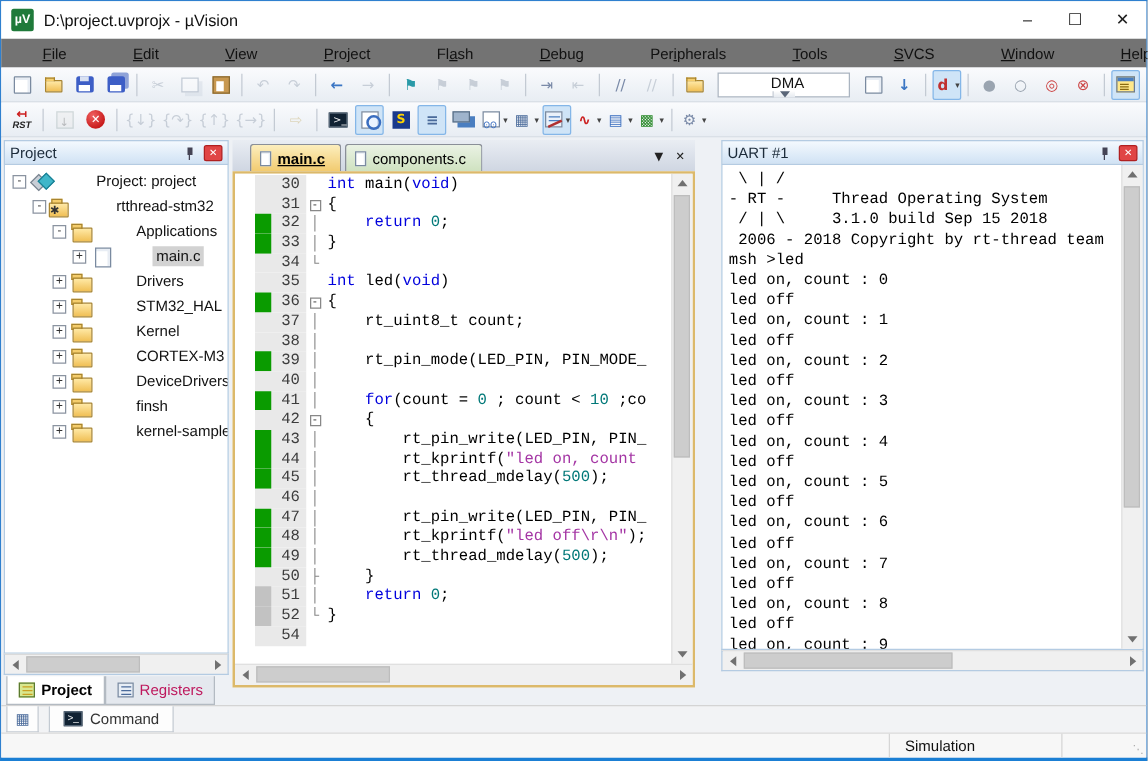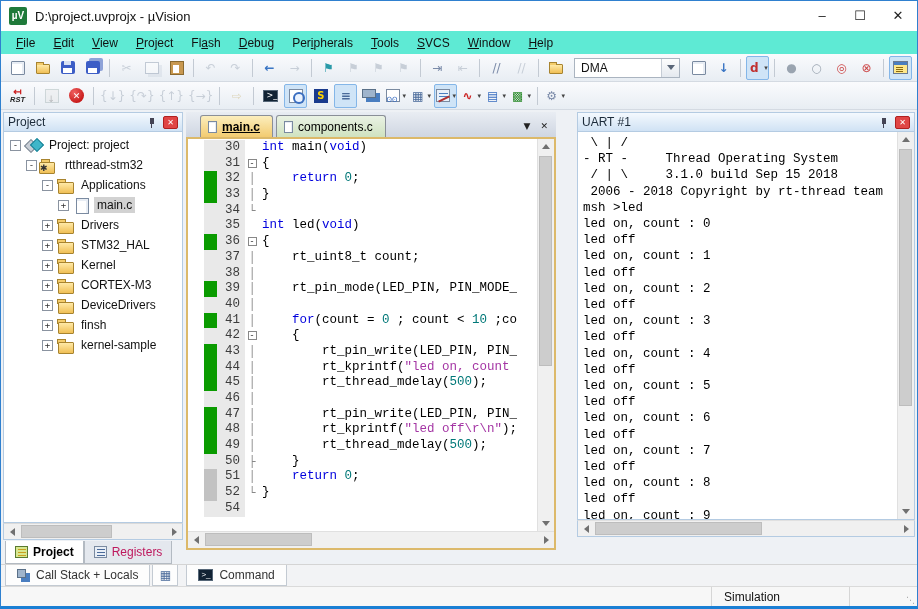--- a/index.html
+++ b/index.html
@@ -10,21 +10,21 @@
 
   
   .titlebar { height: 30px; background: #fff; display: flex; align-items: center; padding: 0 0 0 8px; flex: none; }
   .app-icon { width: 18px; height: 18px; background: #1f7a3a; border-radius: 2px; color: #fff;
               font-weight: bold; font-size: 10px; text-align: center; line-height: 18px; margin-right: 8px; }
   .title-text { font-size: 13px; color: #111; white-space: nowrap; }
   .title-spacer { flex: 1; }
   .wbtn { width: 38px; height: 30px; text-align: center; line-height: 30px; font-size: 13px; color: #222; }
 
   
-  .menubar { height: 23px; background: #5eead4; display: flex; align-items: center; padding-left: 6px; flex: none; }
+  .menubar { height: 23px; background: #737373; display: flex; align-items: center; padding-left: 24px; flex: none; gap: 35px; }
   .menu-item { padding: 3px 9px; color: #111; white-space: nowrap; }
 
   
   .toolbar { height: 28px; display: flex; align-items: center; flex: none;
              background: linear-gradient(#fafbfd, #e8edf3); border-bottom: 1px solid #d4dae2; padding: 0 4px; }
   .tbtn { display: inline-flex; align-items: center; justify-content: center; min-width: 23px; height: 24px;
           border: 1px solid transparent; border-radius: 2px; margin: 0 1px; }
   .tbtn.hl { background: #cfe4f7; border-color: #84b6e8; }
   .tbtn.dis { opacity: 0.4; }
   .tsep { width: 1px; height: 18px; background: #c3cad3; margin: 0 4px; flex: none; }
@@ -70,21 +70,21 @@
   .ic-config::before { content:""; position: absolute; left: 0; top: 0; width: 13px; height: 3px; background: #4a7ec0; }
   .ic-config::after { content:""; position: absolute; left: 2px; top: 5px; width: 7px; height: 1px; background: #8a6a10;
               box-shadow: 0 2px 0 #8a6a10, 0 4px 0 #8a6a10; }
   .ic-run { width: 12px; height: 14px; background: #e8e8e8; border: 1px solid #9aa; position: relative; }
   .ic-run::after { content:"↓"; position: absolute; left: 2px; top: 1px; font-size: 9px; color: #666; }
   .rst { display: inline-flex; flex-direction: column; align-items: center; line-height: 8px; }
   .rst .r-arrow { color: #cc2020; font-size: 10px; font-weight: bold; }
   .rst .r-text { font-size: 7.5px; font-weight: bold; color: #222; letter-spacing: 0; font-style: italic; }
   
   .combo { display: inline-flex; align-items: center; width: 170px; height: 20px; background: #fff;
-           border: 1px solid #aab4c0; margin: 0 6px; }
+           border: 1px solid #aab4c0; margin: 0 6px; flex-direction: column; }
   .combo-text { flex: 1; padding-left: 6px; font-size: 12px; color: #111; }
   .combo-btn { width: 18px; height: 18px; background: linear-gradient(#fdfdfd,#e4e9ef); border-left: 1px solid #c5ccd5;
                display: flex; align-items: center; justify-content: center; }
   .tri-down { width: 0; height: 0; border-left: 4px solid transparent; border-right: 4px solid transparent;
               border-top: 5px solid #5a6678; }
 
   
   .main { flex: 1; display: flex; min-height: 0; background: #eef1f5; }
   .phead { height: 20px; background: linear-gradient(#f4f9fe,#d0e2f4); border: 1px solid #b4cbe2;
            display: flex; align-items: center; padding: 0 4px; flex: none; }
@@ -107,21 +107,21 @@
   .ti-target::after { content:""; position: absolute; left: 7px; top: 2px; width: 8px; height: 8px;
         background: #3fb6c9; border: 1px solid #1a7f93; transform: rotate(45deg); }
   .ti-folder { }
   .ti-folder::after { content:""; position: absolute; left: 1px; top: 4px; width: 14px; height: 10px;
         background: linear-gradient(#ffe9a6,#f0bf55); border: 1px solid #a8842f; border-radius: 1px; }
   .ti-folder::before { content:""; position: absolute; top: 1px; left: 0; width: 7px; height: 3px;
         background: #f4cd6c; border: 1px solid #a8842f; }
   .ti-gear::after { content:"✱"; position: absolute; left: -2px; bottom: -2px; font-size: 9px; color: #333; z-index: 2; }
   .ti-file::after { content:""; position: absolute; left: 3px; top: 0; width: 11px; height: 14px;
         background: #fff; border: 1px solid #7a8aa0; box-shadow: inset -2px 2px 0 #e8edf4; }
-  .tlabel { padding: 1px 3px; color: #111; }
+  .tlabel { padding: 1px 3px; color: #111; margin-left: 28px; }
   .tlabel.selected { background: #d2d2d2; }
   .hscroll { height: 17px; background: #f0f0f0; border: 1px solid #b4cbe2; border-top: 1px solid #dadada;
              display: flex; align-items: center; flex: none; }
   .sb-btn { width: 16px; height: 15px; display: flex; align-items: center; justify-content: center; flex: none; }
   .thumb-h { height: 13px; background: #cdcdcd; border: 1px solid #bdbdbd; }
   .thumb-v { width: 13px; background: #cdcdcd; border: 1px solid #bdbdbd; }
   .tri-l { width:0;height:0;border-top:4px solid transparent;border-bottom:4px solid transparent;border-right:5px solid #707070; }
   .tri-r { width:0;height:0;border-top:4px solid transparent;border-bottom:4px solid transparent;border-left:5px solid #707070; }
   .tri-u { width:0;height:0;border-left:4px solid transparent;border-right:4px solid transparent;border-bottom:5px solid #707070; }
   .tri-d { width:0;height:0;border-left:4px solid transparent;border-right:4px solid transparent;border-top:5px solid #707070; }
@@ -590,24 +590,20 @@
           </span>
         <span class="sb-btn">
             <span class="tri-r"></span>
           </span>
       </div>
       <div class="right-gap"></div>
     </div>
   </div>
 
   <div class="bottom-dock">
-    <div class="dock-tab">
-      <span class="ic-stack"></span>
-      <span>Call Stack + Locals</span>
-    </div>
     <div class="dock-btn">
       <span class="dock-g">▦</span>
     </div>
     <div class="dock-tab">
       <span class="ic-cmd">&gt;_</span>
       <span>Command</span>
     </div>
   </div>
 
   <div class="statusbar">

